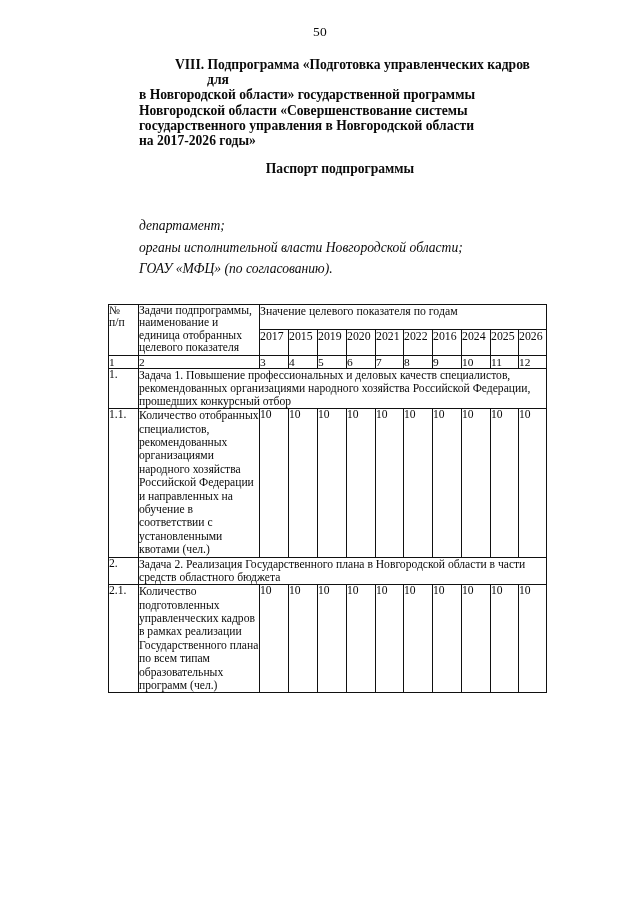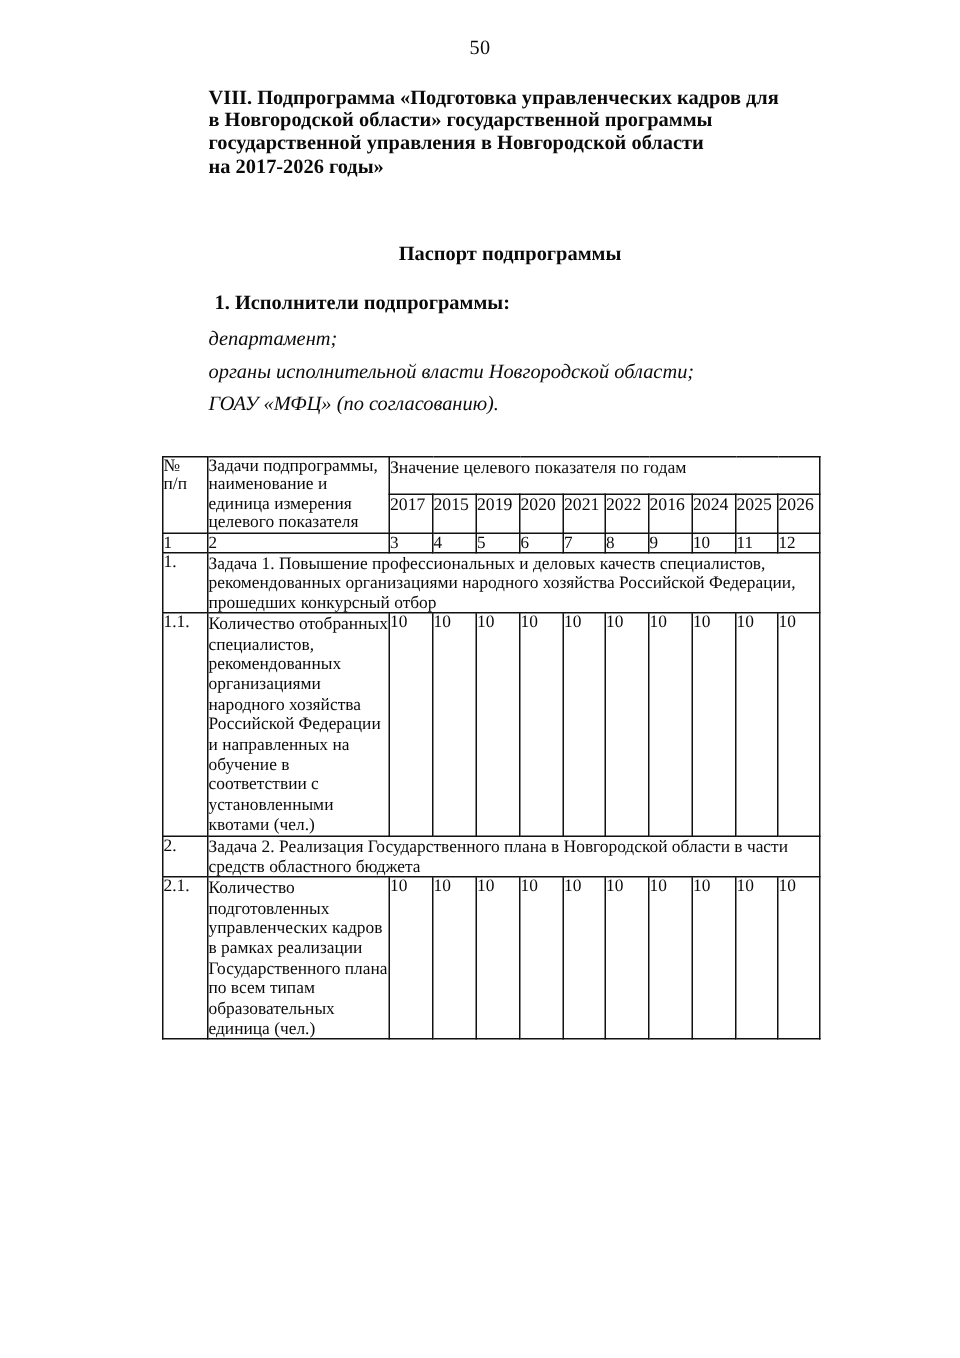--- a/index.html
+++ b/index.html
@@ -44,20 +44,21 @@
     font-size: 13.6px;
     line-height: 15.2px;
   }
   .title-line {
     white-space: nowrap;
   }
   .title-line.first {
     text-indent: -32px;
     padding-left: 32px;
     white-space: normal;
+    margin-left: 36px;
   }
 
   
   .passport-heading {
     position: absolute;
     top: 161px;
     left: 0;
     width: 640px;
     text-align: center;
     font-weight: bold;
@@ -173,27 +174,27 @@
 </head>
 <body>
 
 <div class="page">
 
   <div class="page-number">50</div>
 
   <div class="title-block">
     <div class="title-line first">VIII. Подпрограмма «Подготовка управленческих кадров для</div>
     <div class="title-line">в Новгородской области» государственной программы</div>
-    <div class="title-line">государственной управления в Новгородской области</div>
+    <div class="title-line">Новгородской области «Совершенствование системы</div>
+    <div class="title-line">государственного управления в Новгородской области</div>
     <div class="title-line">на 2017-2026 годы»</div>
   </div>
 
   <div class="passport-heading">Паспорт подпрограммы</div>
 
-  <div class="section-one-heading">1. Исполнители подпрограммы:</div>
   <div class="executors">
     <div class="executor-item">департамент;</div>
     <div class="executor-item">органы исполнительной власти Новгородской области;</div>
     <div class="executor-item">ГОАУ «МФЦ» (по согласованию).</div>
   </div>
 
 
   <div class="table-wrap">
     <table class="grid">
       <colgroup>
@@ -210,21 +211,21 @@
         <col style="width:28px">
         <col style="width:28px">
       </colgroup>
 
       <thead>
         <tr>
           <td class="th-center hdr-no" rowspan="2">
             <span>№</span><br>
             <span>п/п</span>
           </td>
-          <td class="th-center hdr-task" rowspan="2">Задачи подпрограммы, наименование и единица измерения целевого показателя</td>
+          <td class="th-center hdr-task" rowspan="2">Задачи подпрограммы, наименование и единица отобранных целевого показателя</td>
           <td class="th-center hdr-values" colspan="10">Значение целевого показателя по годам</td>
         </tr>
         <tr>
           <td class="hdr-year">2017</td>
           <td class="hdr-year">2015</td>
           <td class="hdr-year">2019</td>
           <td class="hdr-year">2020</td>
           <td class="hdr-year">2021</td>
           <td class="hdr-year">2022</td>
           <td class="hdr-year">2016</td>
@@ -270,21 +271,21 @@
           <td class="cell-val">10</td>
         </tr>
 
         <tr>
           <td class="cell-idx">2.</td>
           <td class="cell-task" colspan="11">Задача 2. Реализация Государственного плана в Новгородской области в части средств областного бюджета</td>
         </tr>
 
         <tr>
           <td class="cell-idx">2.1.</td>
-          <td class="cell-name">Количество подготовленных управленческих кадров в рамках реализации Государственного плана по всем типам образовательных единица (чел.)</td>
+          <td class="cell-name">Количество подготовленных управленческих кадров в рамках реализации Государственного плана по всем типам образовательных программ (чел.)</td>
           <td class="cell-val">10</td>
           <td class="cell-val">10</td>
           <td class="cell-val">10</td>
           <td class="cell-val">10</td>
           <td class="cell-val">10</td>
           <td class="cell-val">10</td>
           <td class="cell-val">10</td>
           <td class="cell-val">10</td>
           <td class="cell-val">10</td>
           <td class="cell-val">10</td>

